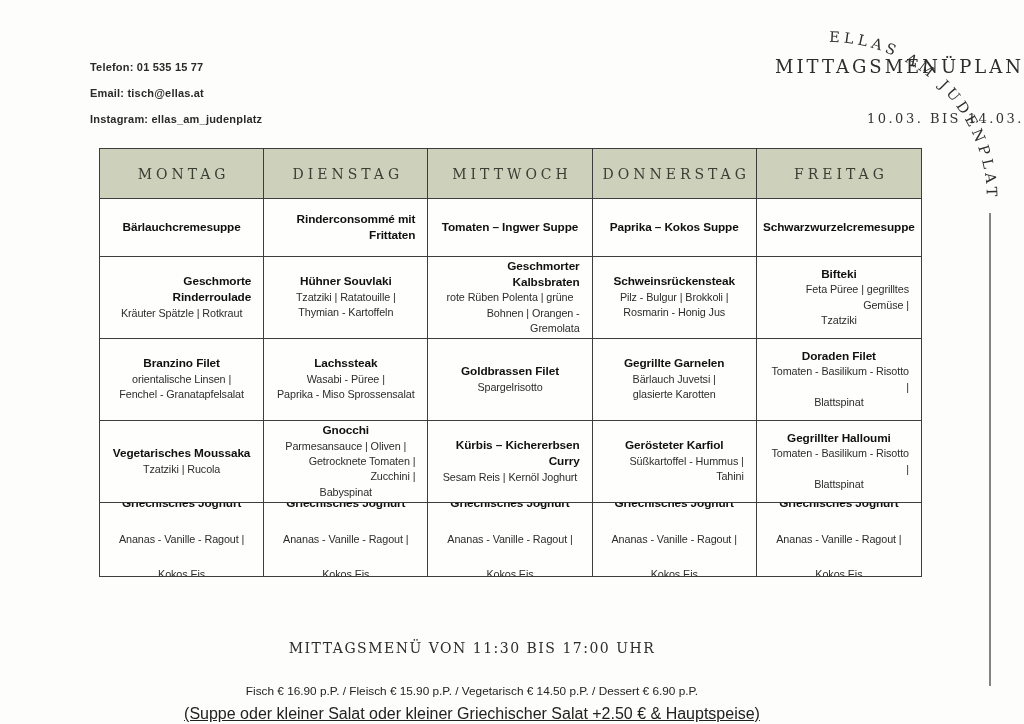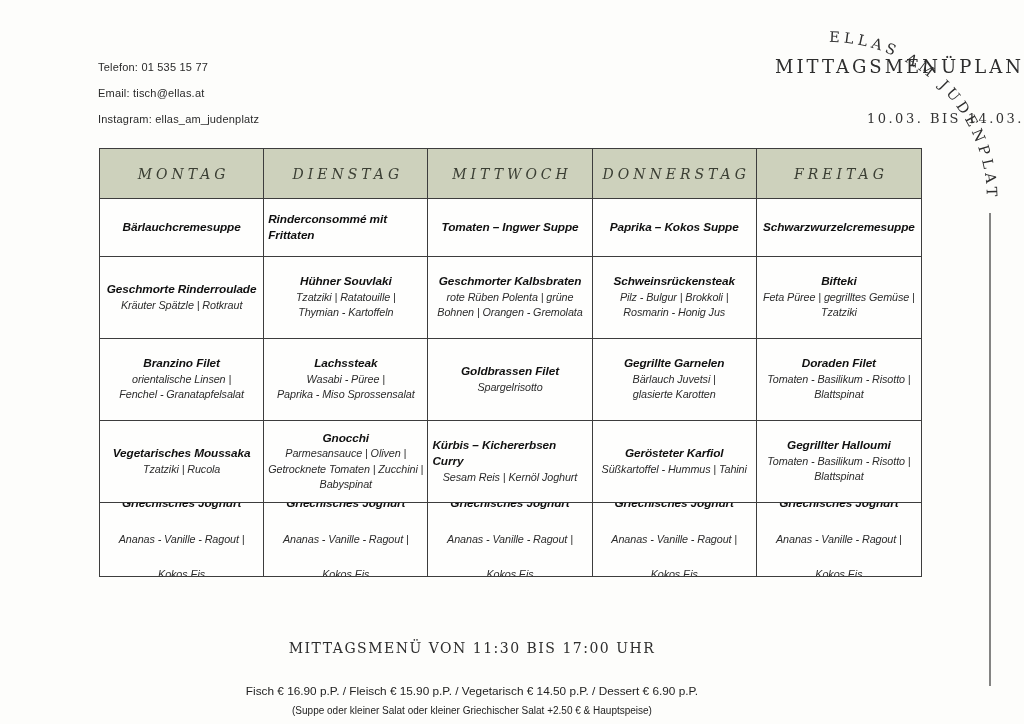--- a/index.html
+++ b/index.html
@@ -8,22 +8,22 @@
     background: #fdfdfb;
     font-family: "Liberation Sans", sans-serif;
     color: #1f1f1f;
     overflow: hidden;
     position: relative;
   }
   .page { position: absolute; inset: 0; }
 
   
   .contact {
-    position: absolute; left: 98px; top: 61px;
-    font-size: 11px; color: #2a2a2a;
+    position: absolute; left: 90px; top: 61px;
+    font-size: 11px; color: #2a2a2a; font-weight: bold;
   }
   .contact div { margin-bottom: 14px; letter-spacing: 0.2px; }
 
   
   .title-block {
     position: absolute; left: 0; right: 0; top: 56px;
     text-align: right;
     font-family: "DejaVu Serif", serif;
     color: #2d2d2d;
   }
@@ -45,26 +45,25 @@
     grid-template-columns: repeat(5, 1fr);
     grid-template-rows: 50px 58px 82px 82px 82px auto;
     border: 1.5px solid var(--border, #3d3d3d);
     background: #fefefd;
     box-sizing: border-box;
   }
   .menu-grid > div {
     box-sizing: border-box;
     display: flex; flex-direction: column;
     justify-content: center; align-items: center;
-    text-align: left;
+    text-align: right;
     border-right: 1px solid var(--border, #3d3d3d);
     border-bottom: 1px solid var(--border, #3d3d3d);
-    padding: 3px 4px;
+    padding: 3px 12px;
     overflow: hidden;
-    font-style: italic;
   }
   .menu-grid > div:nth-child(5n) { border-right: none; }
   .menu-grid > div:nth-child(n+26) { border-bottom: none; gap: 20px; }
   .day-header {
     background: var(--header-bg, #cdd1bc);
     font-family: "DejaVu Serif", serif;
     font-size: 14px; letter-spacing: 4px; text-indent: 4px;
     color: #3a3e33;
   }
   .dish-title {
@@ -75,21 +74,21 @@
     font-size: 10.8px; color: #2c2c2c; line-height: 1.42; letter-spacing: -0.1px;
   }
 
   
   .footer { position: absolute; left: 0; right: 80px; text-align: center; top: 640px; }
   .hours {
     font-family: "DejaVu Serif", serif;
     font-size: 14px; letter-spacing: 1.5px; color: #2d2d2d;
   }
   .prices { margin-top: 28px; font-size: 11.8px; color: #222; }
-  .note   { margin-top: 7px; font-size: 10px; color: #222; }
+  .note   { margin-top: 7px; font-size: 16px; color: #222; text-decoration: underline; }
 </style>
 </head>
 <body style="background: rgb(253, 253, 251);">
 
 <div class="page">
 
   <div class="contact">
     <div>Telefon: 01 535 15 77</div>
     <div>Email: tisch@ellas.at</div>
     <div>Instagram: ellas_am_judenplatz</div>

